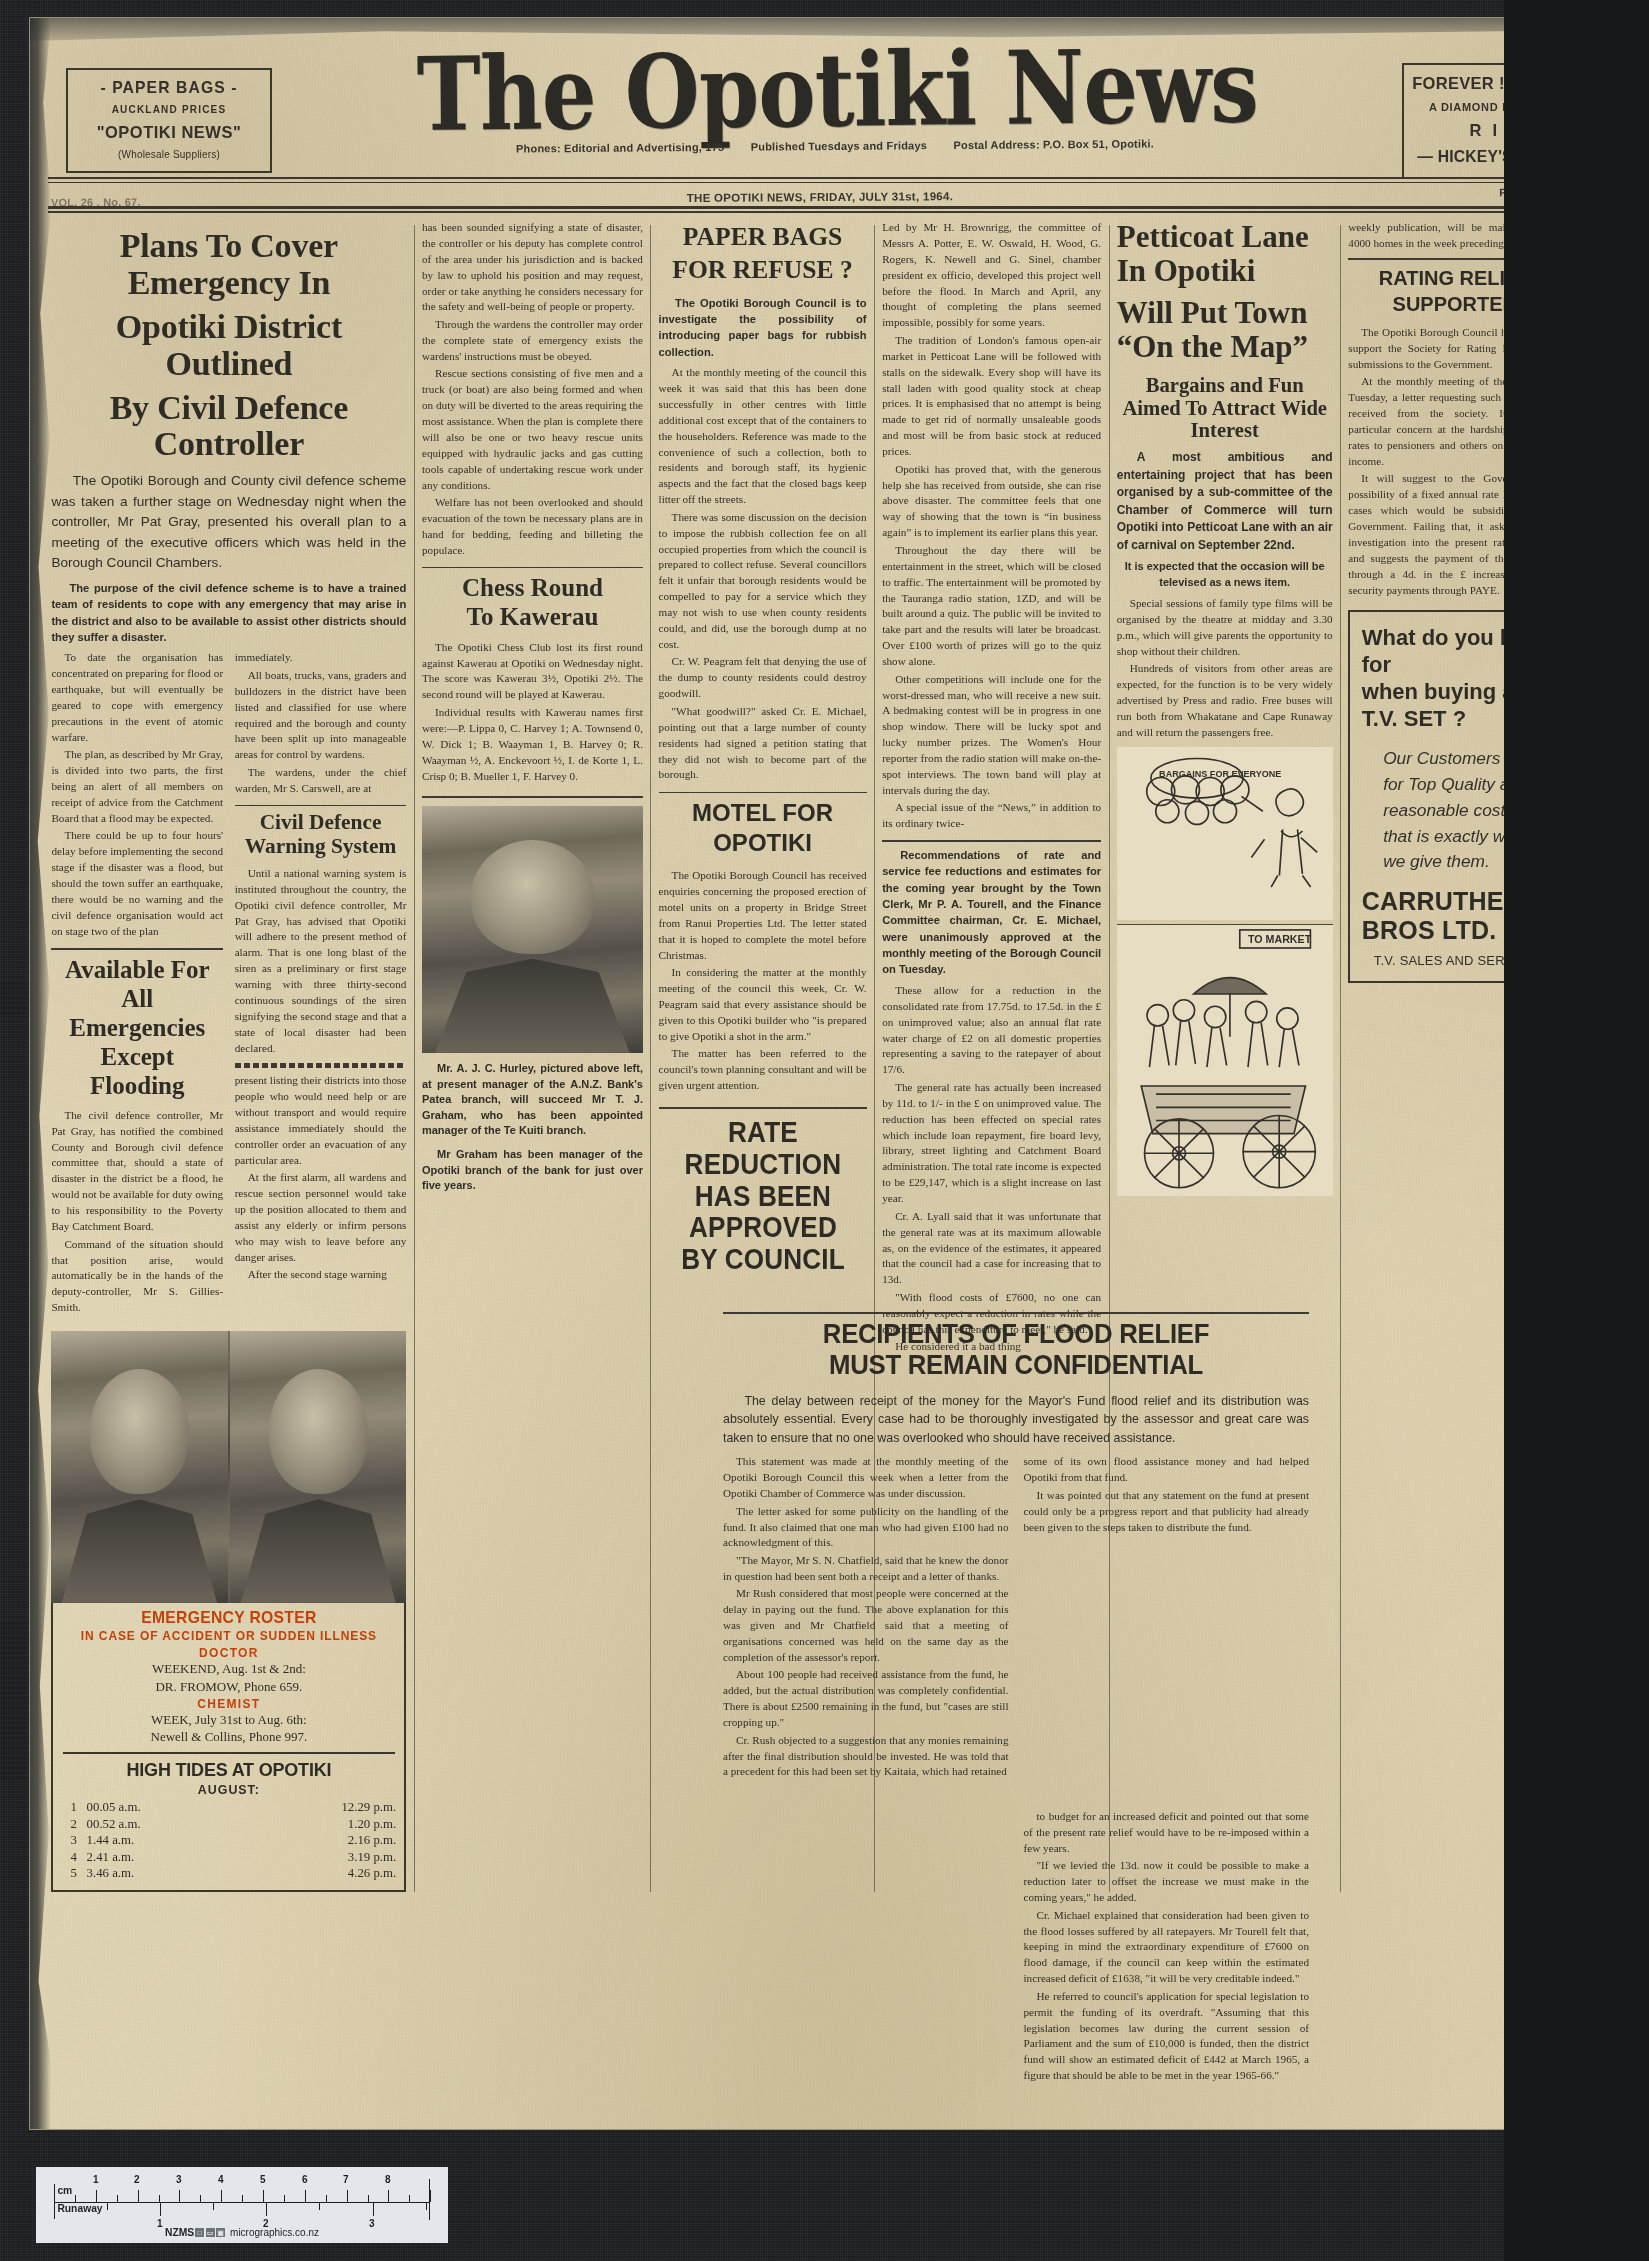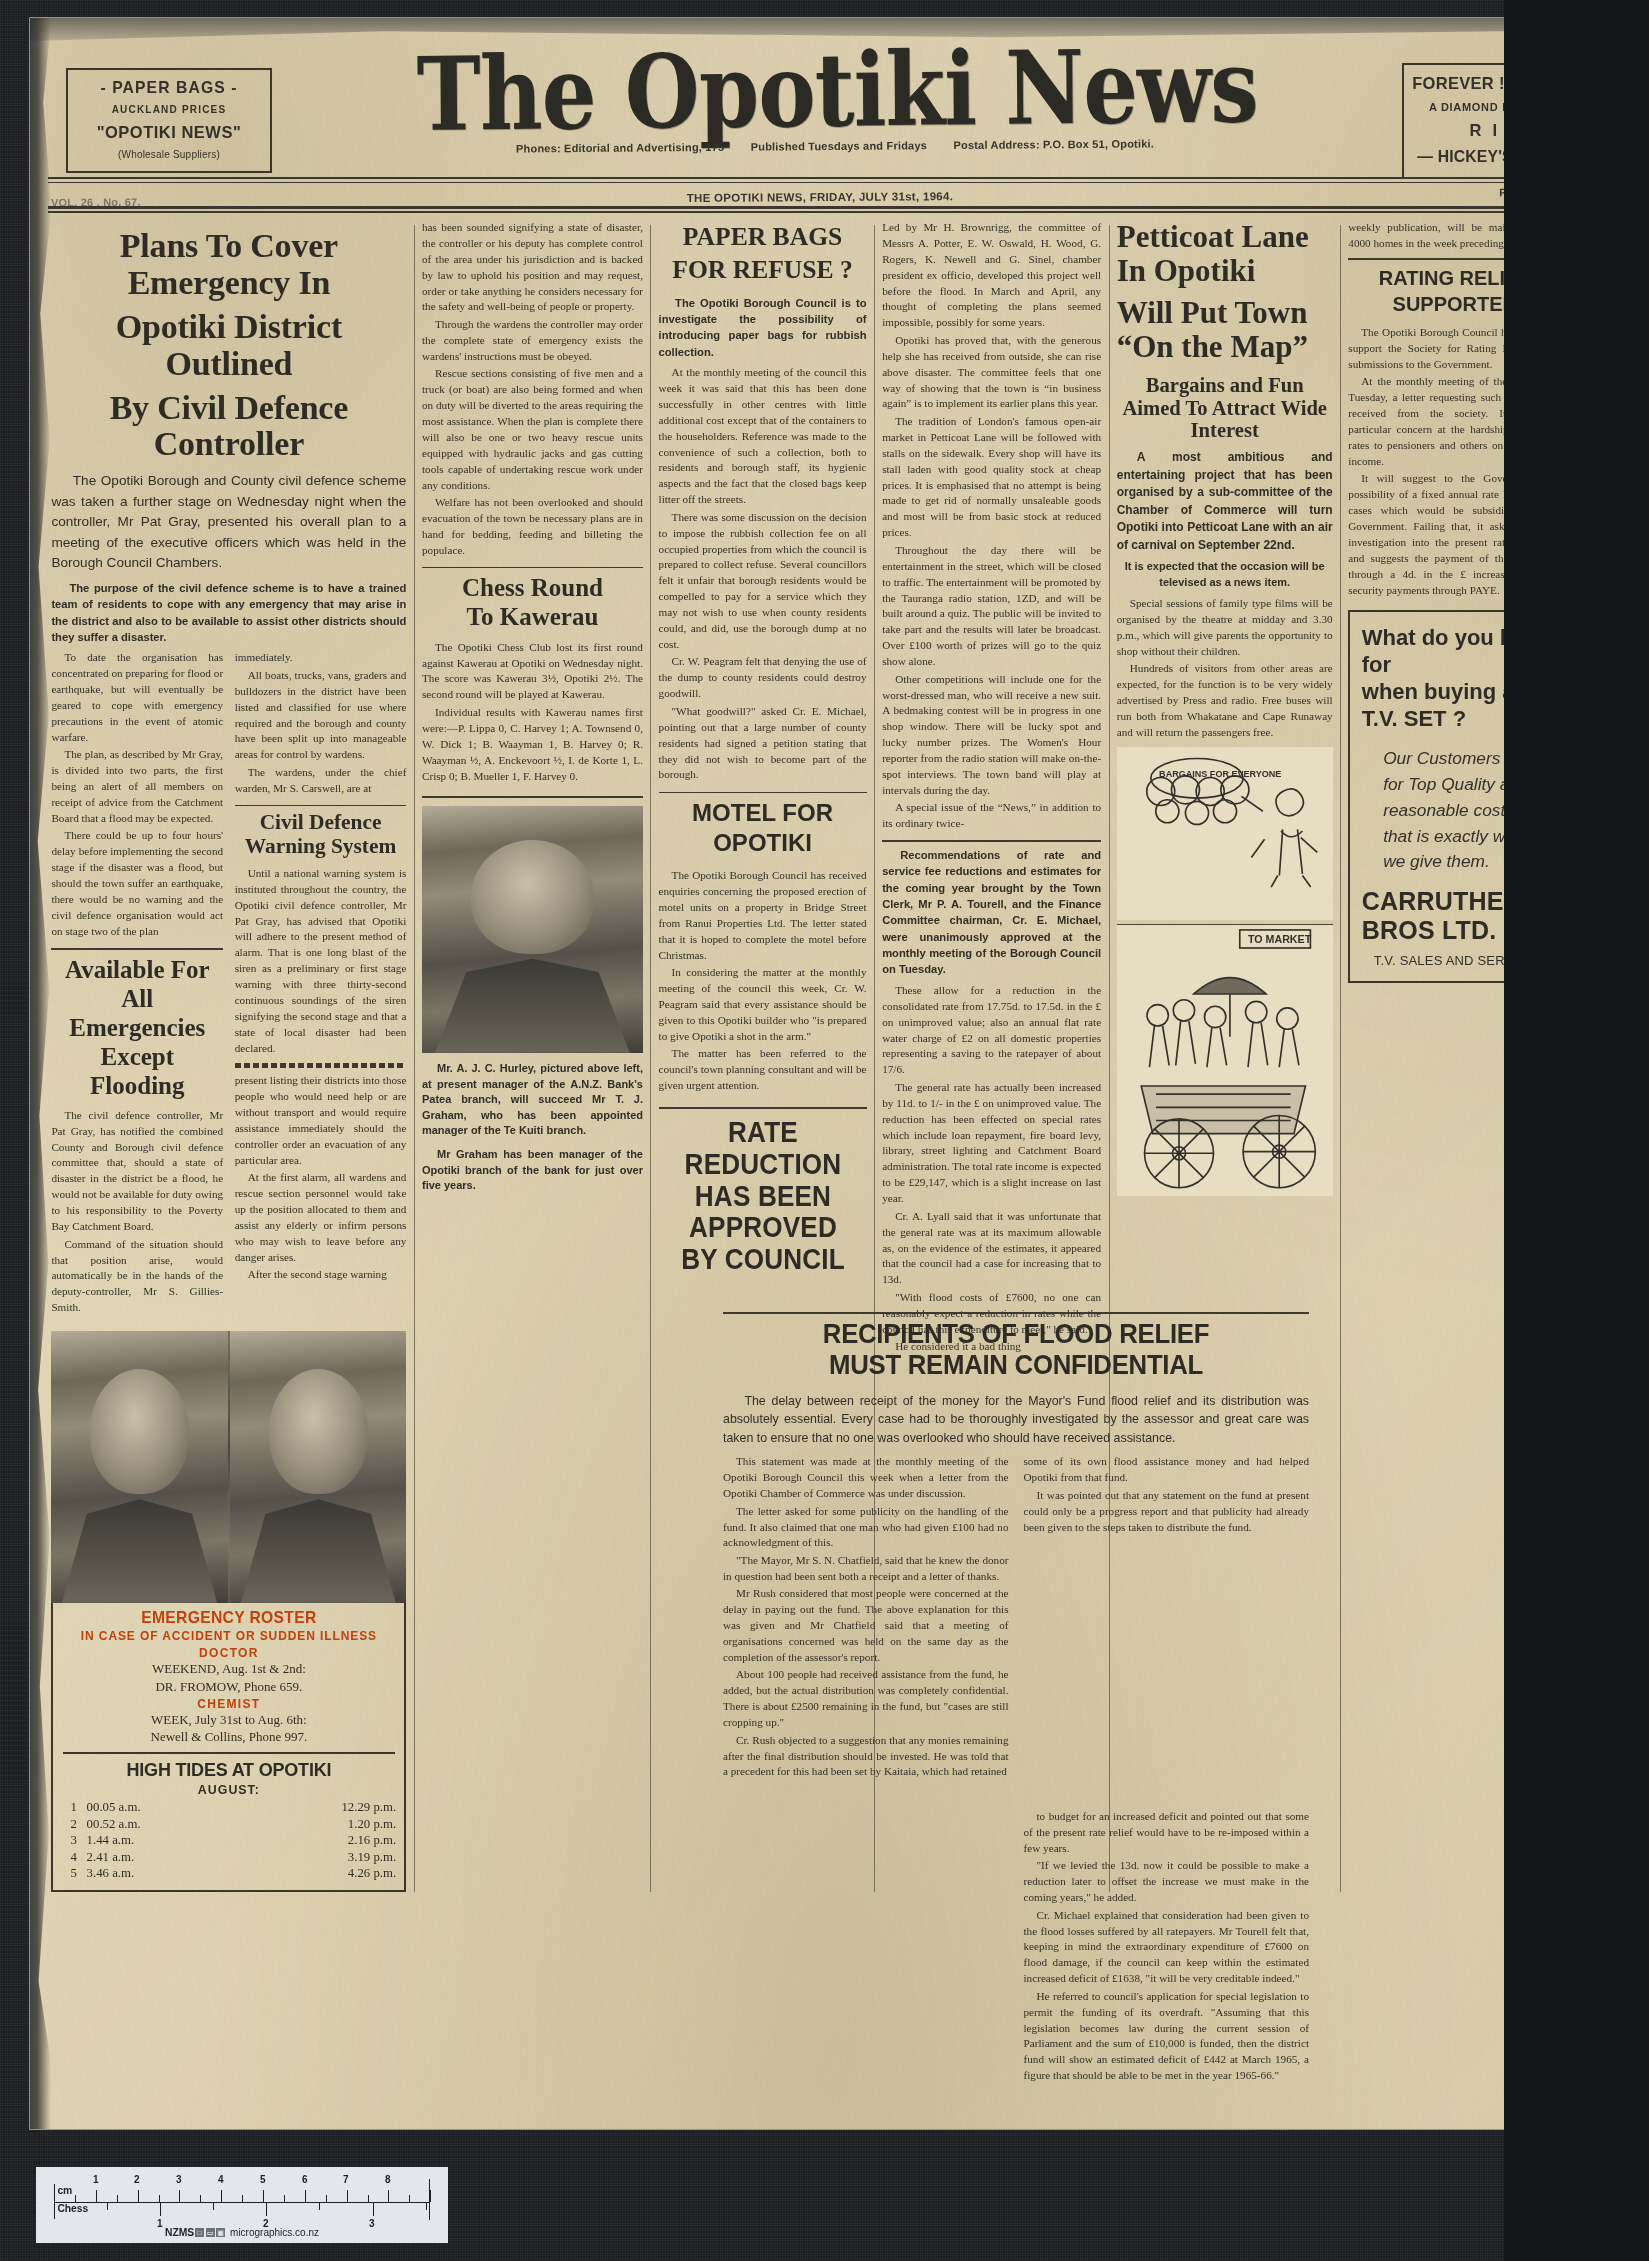--- a/index.html
+++ b/index.html
@@ -477,22 +477,22 @@
           <div class="hl-sans hl-rate" style="margin-top:8.2px">
             <div>RATE REDUCTION HAS BEEN</div>
             <div>APPROVED BY COUNCIL</div>
           </div>
         </div>
 
         <div class="vsep"></div>
 
         <div class="colD">
           <p class="bt noind">Led by Mr H. Brownrigg, the committee of Messrs A. Potter, E. W. Oswald, H. Wood, G. Rogers, K. Newell and G. Sinel, chamber president ex officio, developed this project well before the flood. In March and April, any thought of completing the plans seemed impossible, possibly for some years.</p>
+          <p class="bt">The tradition of London's famous open-air market in Petticoat Lane will be followed with stalls on the sidewalk. Every shop will have its stall laden with good quality stock at cheap prices. It is emphasised that no attempt is being made to get rid of normally unsaleable goods and most will be from basic stock at reduced prices.</p>
           <p class="bt">Opotiki has proved that, with the generous help she has received from outside, she can rise above disaster. The committee feels that one way of showing that the town is “in business again” is to implement its earlier plans this year.</p>
-          <p class="bt">The tradition of London's famous open-air market in Petticoat Lane will be followed with stalls on the sidewalk. Every shop will have its stall laden with good quality stock at cheap prices. It is emphasised that no attempt is being made to get rid of normally unsaleable goods and most will be from basic stock at reduced prices.</p>
           <p class="bt">Throughout the day there will be entertainment in the street, which will be closed to traffic. The entertainment will be promoted by the Tauranga radio station, 1ZD, and will be built around a quiz. The public will be invited to take part and the results will later be broadcast. Over £100 worth of prizes will go to the quiz show alone.</p>
           <p class="bt">Other competitions will include one for the worst-dressed man, who will receive a new suit. A bedmaking contest will be in progress in one shop window. There will be lucky spot and lucky number prizes. The Women's Hour reporter from the radio station will make on-the-spot interviews. The town band will play at intervals during the day.</p>
           <p class="bt">A special issue of the “News,” in addition to its ordinary twice-</p>
 
           <div class="hrule"></div>
           <div class="leadb" style="text-indent:18px">Recommendations of rate and service fee reductions and estimates for the coming year brought by the Town Clerk, Mr P. A. Tourell, and the Finance Committee chairman, Cr. E. Michael, were unanimously approved at the monthly meeting of the Borough Council on Tuesday.</div>
           <p class="bt">These allow for a reduction in the consolidated rate from 17.75d. to 17.5d. in the £ on unimproved value; also an annual flat rate water charge of £2 on all domestic properties representing a saving to the ratepayer of about 17/6.</p>
           <p class="bt">The general rate has actually been increased by 11d. to 1/- in the £ on unimproved value. The reduction has been effected on special rates which include loan repayment, fire board levy, library, street lighting and Catchment Board administration. The total rate income is expected to be £29,147, which is a slight increase on last year.</p>
           <p class="bt">Cr. A. Lyall said that it was unfortunate that the general rate was at its maximum allowable as, on the evidence of the estimates, it appeared that the council had a case for increasing that to 13d.</p>
           <p class="bt">"With flood costs of £7600, no one can reasonably expect a reduction in rates while the council has this expenditure to meet," he said.</p>
@@ -630,21 +630,21 @@
     </div>
 
     <div class="tear"></div>
   </div>
 
   <div class="ruler">
     <div class="axis"></div>
     <div class="axis2"></div>
     <div class="base"></div>
     <div class="lbl cm">cm</div>
-    <div class="lbl inches">Chess</div>
+    <div class="lbl inches">Runaway</div>
     <div id="ruler-ticks">
         <div class="tick" style="left: 18px; top: 23px; height: 12.4px;"></div>
         <div class="tick" style="left: 39px; top: 28px; height: 7.4px;"></div>
         <div class="tick" style="left: 60px; top: 23px; height: 12.4px;"></div>
         <div class="num" style="left: 57px; top: 6.6px;">1</div>
         <div class="tick" style="left: 81px; top: 28px; height: 7.4px;"></div>
         <div class="tick" style="left: 102px; top: 23px; height: 12.4px;"></div>
         <div class="num" style="left: 98px; top: 6.6px;">2</div>
         <div class="tick" style="left: 123px; top: 28px; height: 7.4px;"></div>
         <div class="tick" style="left: 143px; top: 23px; height: 12.4px;"></div>

